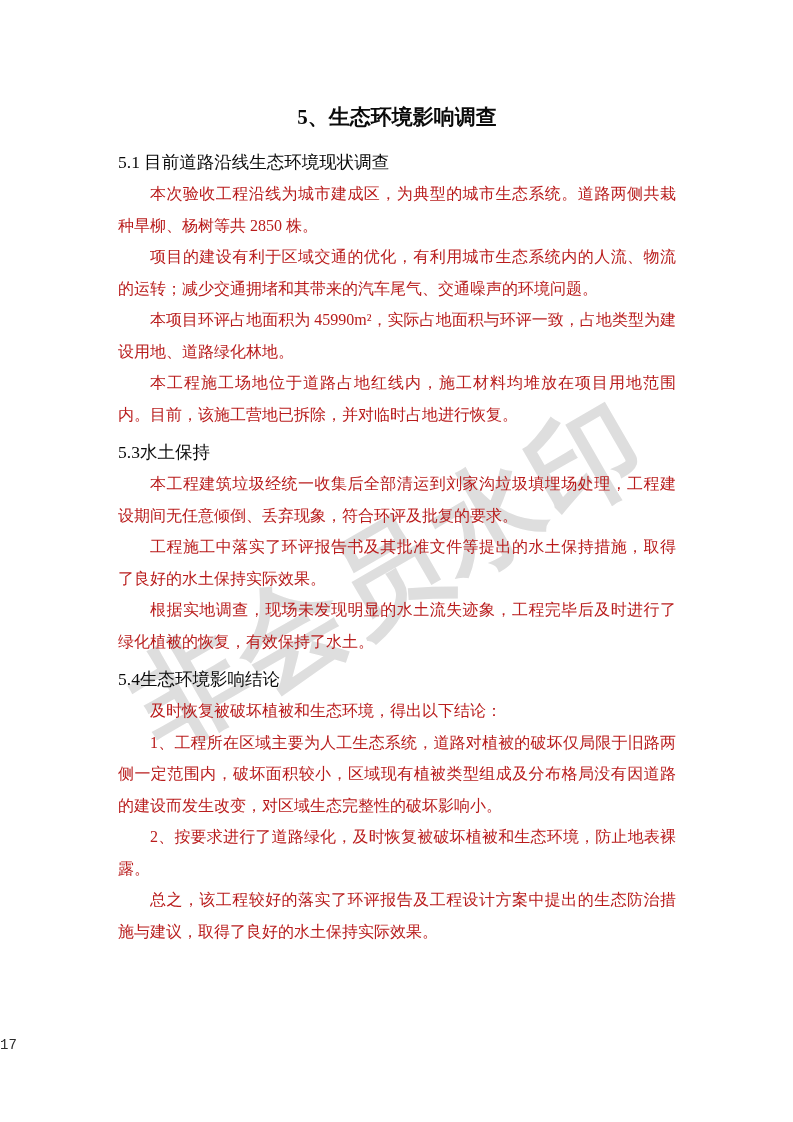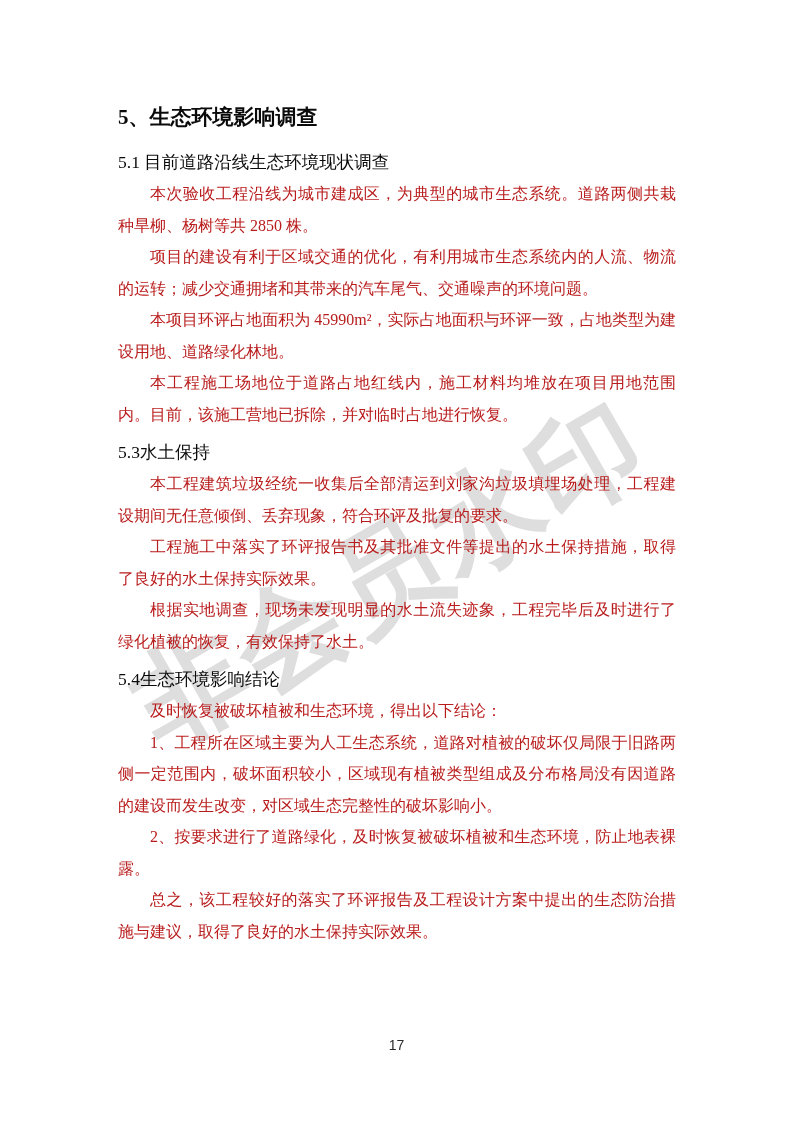--- a/index.html
+++ b/index.html
@@ -37,20 +37,21 @@
     width: 558px;
     z-index: 1;
     color: #1c1c1c;
   }
   .doc-title {
     font-size: 21px;
     font-weight: bold;
     color: #0a0a0a;
     line-height: 30px;
     margin: 102px 0 14px 0;
+    text-align: center;
   }
   .section-heading {
     font-size: 17.5px;
     font-weight: normal;
     color: #0a0a0a;
     line-height: 32px;
     margin: 6px 0 0 0;
   }
   .para {
     font-size: 16px;
@@ -59,25 +60,24 @@
     text-align: justify;
     text-indent: 32px;
     color: #b91c1c;
     word-break: break-all;
   }
   .page-number {
     position: absolute;
     left: 0;
     top: 1037px;
     width: 793px;
-    text-align: center;
     font-size: 14px;
     color: #2b2b2b;
     z-index: 1;
-    font-family: Liberation Sans, sans-serif;
+    font-family: Liberation Mono, monospace;
   }
 </style>
 </head>
 <body>
 
 <div class="page">
 
   <div class="watermark">非会员水印</div>
 
   <div class="content">

